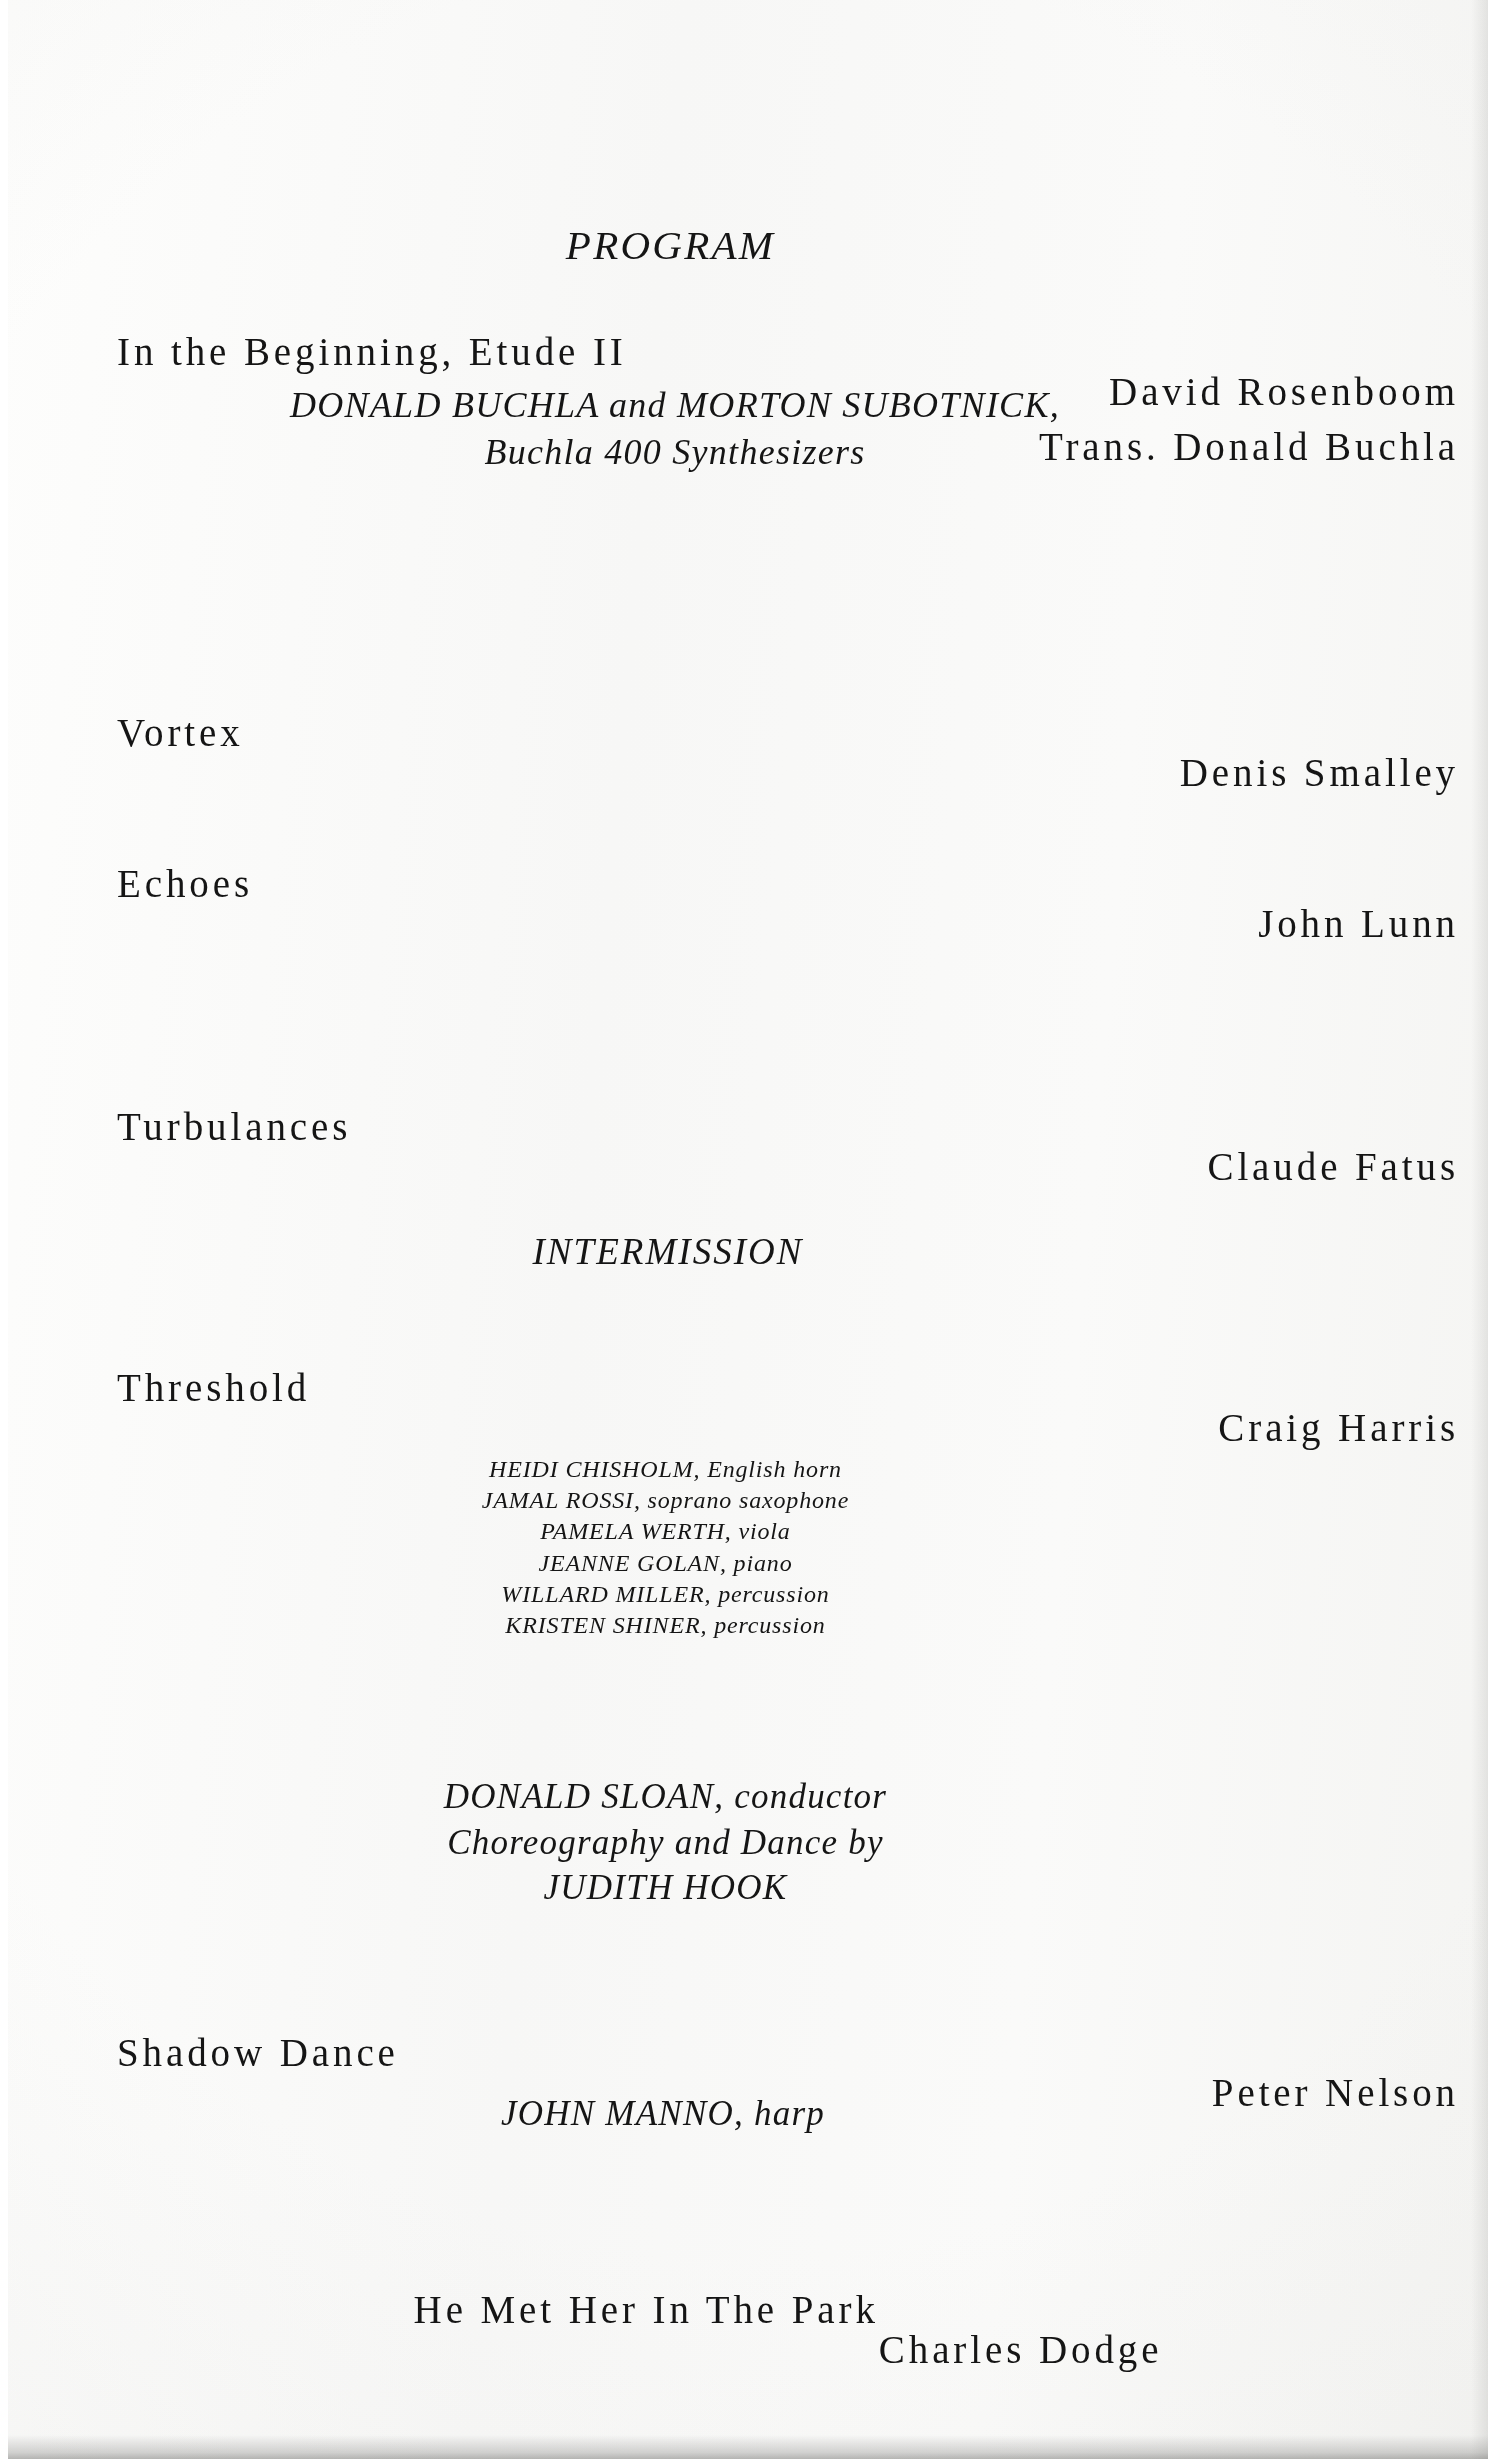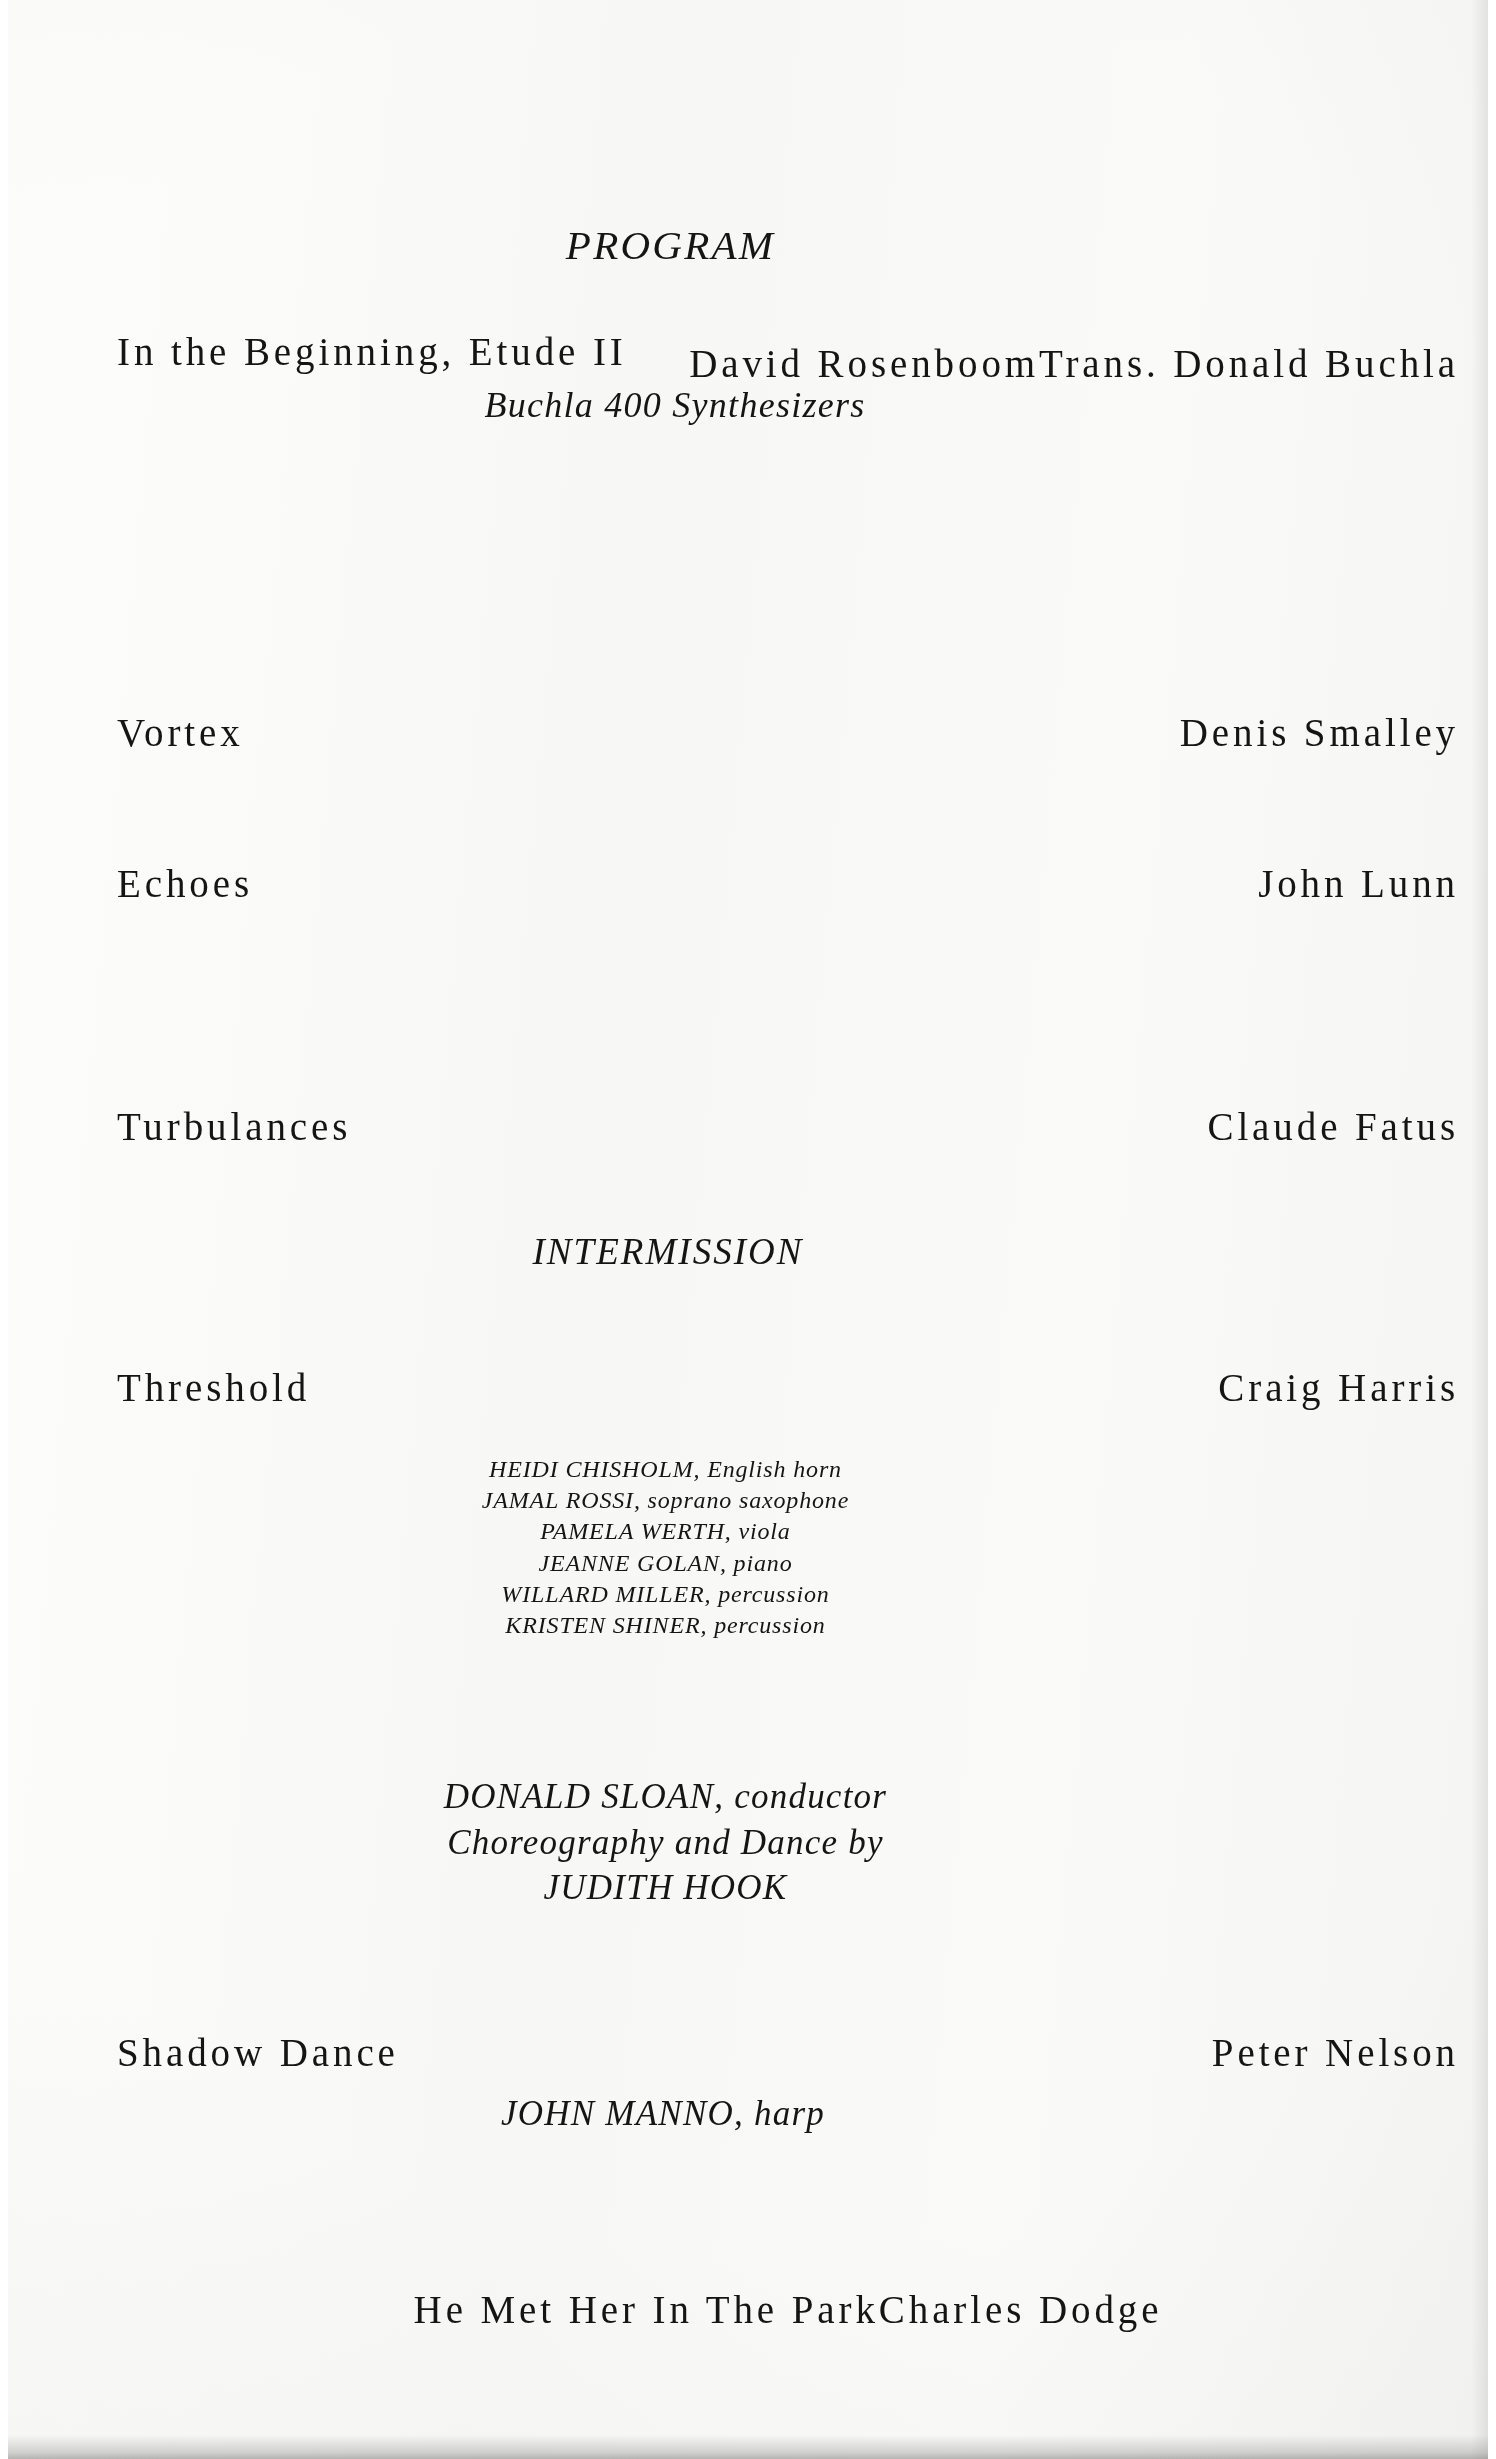--- a/index.html
+++ b/index.html
@@ -94,22 +94,23 @@
     white-space: nowrap;
   }
   .work-title {
     flex: 0 0 auto;
     text-align: left;
   }
   .work-credit {
     flex: 0 0 auto;
     text-align: right;
     display: flex;
-    flex-direction: row;
+    flex-direction: column;
     align-items: flex-end;
+    margin-top: 40px;
   }
   .work-credit .credit-line {
     display: block;
     white-space: nowrap;
   }
   .work-credit .credit-line + .credit-line {
     margin-top: 11.6px;
   }
 
   
@@ -156,20 +157,21 @@
 
     <div class="work-row wr-beginning">
       <div class="work-title">In the Beginning, Etude II</div>
       <div class="work-credit">
         <span class="credit-line">David Rosenboom</span>
         <span class="credit-line">Trans. Donald Buchla</span>
       </div>
     </div>
 
     <div class="performer-block pb-buchla">
+      <span class="perf-line">DONALD BUCHLA and MORTON SUBOTNICK,</span>
       <span class="perf-line">Buchla 400 Synthesizers</span>
     </div>
 
     <div class="work-row wr-vortex">
       <div class="work-title">Vortex</div>
       <div class="work-credit">
         <span class="credit-line">Denis Smalley</span>
       </div>
     </div>
 

